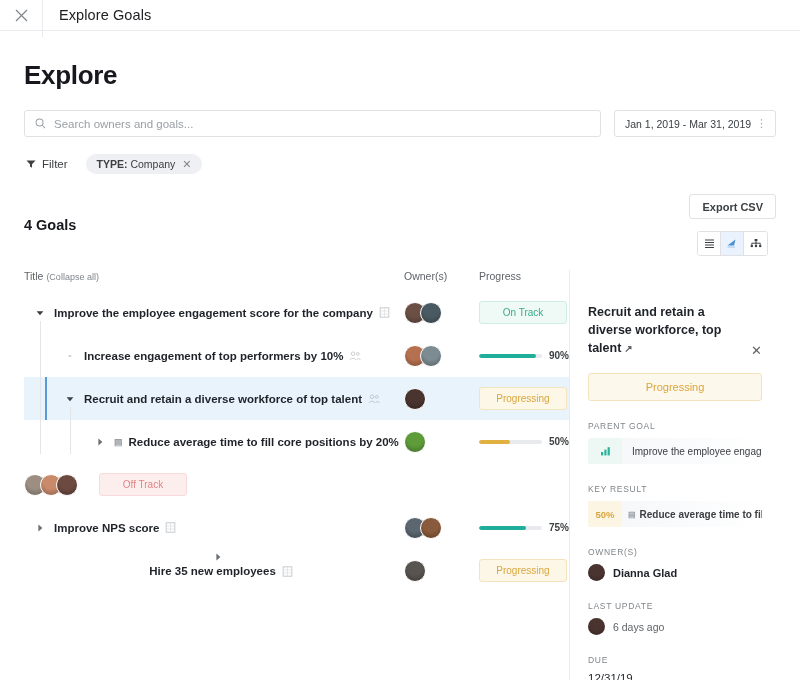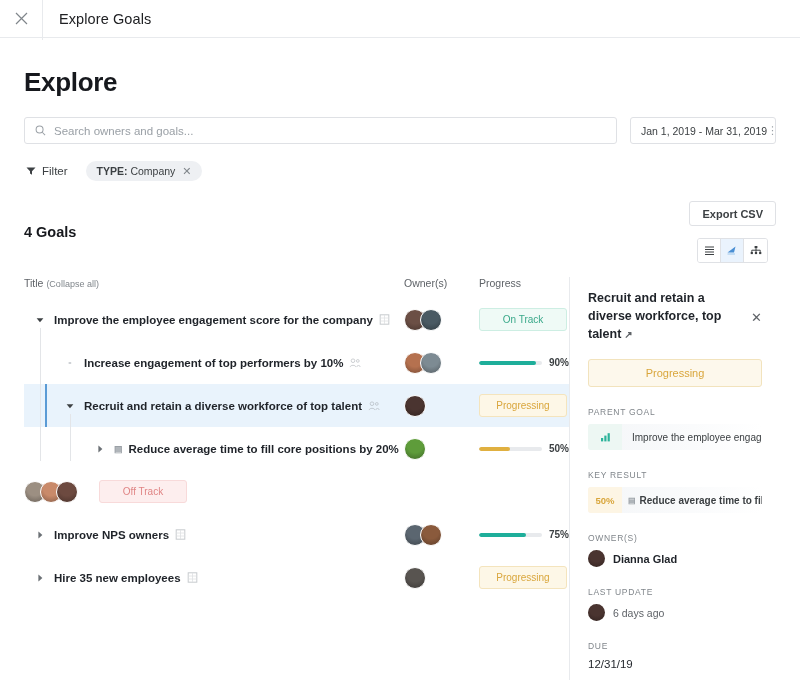--- a/index.html
+++ b/index.html
@@ -6,21 +6,21 @@
   html, body {
     width: 800px; height: 680px;
     background: #ffffff;
     font-family: "Liberation Sans", sans-serif;
     color: #1f2329;
     overflow: hidden;
   }
 
   
   .topbar {
-    height: 38px;
+    height: 31px;
     display: flex; align-items: center;
     border-bottom: 1px solid #e8eaed;
     background: #fff;
   }
   .topbar-close {
     width: 43px; height: 43px;
     display: flex; align-items: center; justify-content: center;
     border-right: 1px solid #e8eaed;
     cursor: pointer;
   }
@@ -47,21 +47,21 @@
     display: flex; align-items: center; gap: 8px;
     padding: 0 10px; background: #fff;
   }
   .search-box input {
     border: none; outline: none; flex: 1;
     font-family: inherit; font-size: 11.5px; color: #3c4043;
     background: transparent;
   }
   .search-box input::placeholder { color: #9aa0a6; }
   .daterange {
-    width: 146px; height: 27px;
+    width: 162px; height: 27px;
     border: 1px solid #dfe1e5; border-radius: 3px;
     display: flex; align-items: center; justify-content: space-between;
     padding: 0 8px 0 10px; background: #fff;
     font-size: 10.5px; color: #3c4043; cursor: pointer;
     white-space: nowrap;
   }
   .daterange .dots { color: #9aa0a6; font-size: 11px; letter-spacing:0; }
 
   
   .filter-row {
@@ -189,21 +189,21 @@
   .badge.ontrack { background: #effaf6; color: #3aa98a; border-color: #cdeee3; }
   .badge.progressing { background: #fdf7e7; color: #d9a63c; border-color: #f4e4bd; }
   .badge.offtrack { background: #fdeeee; color: #e08585; border-color: #f8dada; }
 
   
   .detail {
     flex: 1; border-left: 1px solid #e8eaed;
     padding: 12px 14px 0 18px; min-width: 0;
     position: relative;
   }
-  .detail-head { display: flex; align-items: center; gap: 8px; }
+  .detail-head { display: flex; align-items: flex-end; gap: 8px; margin-top: 21px; }
   .detail-title {
     font-size: 12.5px; font-weight: 700; line-height: 1.45; color: #1f2329;
     flex: 1;
   }
   .detail-title .ext { font-size: 10px; color: #5f6368; margin-left: 3px; }
   .detail-close { color: #5f6368; font-size: 13px; cursor: pointer; line-height: 1; padding-top:2px; }
 
   .status-pill {
     margin-top: 16px; width: 100%;
     text-align: center; font-size: 11px;
@@ -466,21 +466,21 @@
             </div>
           </div>
           <div class="row">
             <div class="cell-title" style="padding-left: 8px;">
               <div class="twisty">
                 <svg width="8" height="8" viewBox="0 0 8 8">
                   <path d="M2.4 0.6 L2.4 7.4 L6.4 4 Z" fill="#6b7075"></path>
                 </svg>
               </div>
               <div class="rowlabel" style="margin-left: 6px;">
-                <span>Improve NPS owners</span>
+                <span>Improve NPS score</span>
                 <span class="rowicon">
                   <svg width="11" height="11" viewBox="0 0 11 11">
                     <rect x="1.2" y="0.8" width="8.6" height="9.4" stroke="#9aa0a6" stroke-width="1" fill="none"></rect>
                     <path d="M5.5 0.8 v9.4 M1.2 4 h8.6 M1.2 7 h8.6" stroke="#c4c8cc" stroke-width="0.8"></path>
                   </svg>
                 </span>
               </div>
             </div>
             <div class="cell-owner">
               <div class="avatars">
@@ -491,21 +491,21 @@
             <div class="cell-progress">
               <div class="bar-wrap">
                 <div class="bar">
                   <span style="width:75%;background:#1eae9a"></span>
                 </div>
                 <div class="bar-pct">75%</div>
               </div>
             </div>
           </div>
           <div class="row">
-            <div class="cell-title" style="padding-left: 8px;">
+            <div class="cell-title" style="padding-left: 8px; flex-direction: column;">
               <div class="twisty">
                 <svg width="8" height="8" viewBox="0 0 8 8">
                   <path d="M2.4 0.6 L2.4 7.4 L6.4 4 Z" fill="#6b7075"></path>
                 </svg>
               </div>
               <div class="rowlabel" style="margin-left: 6px;">
                 <span>Hire 35 new employees</span>
                 <span class="rowicon">
                   <svg width="11" height="11" viewBox="0 0 11 11">
                     <rect x="1.2" y="0.8" width="8.6" height="9.4" stroke="#9aa0a6" stroke-width="1" fill="none"></rect>

